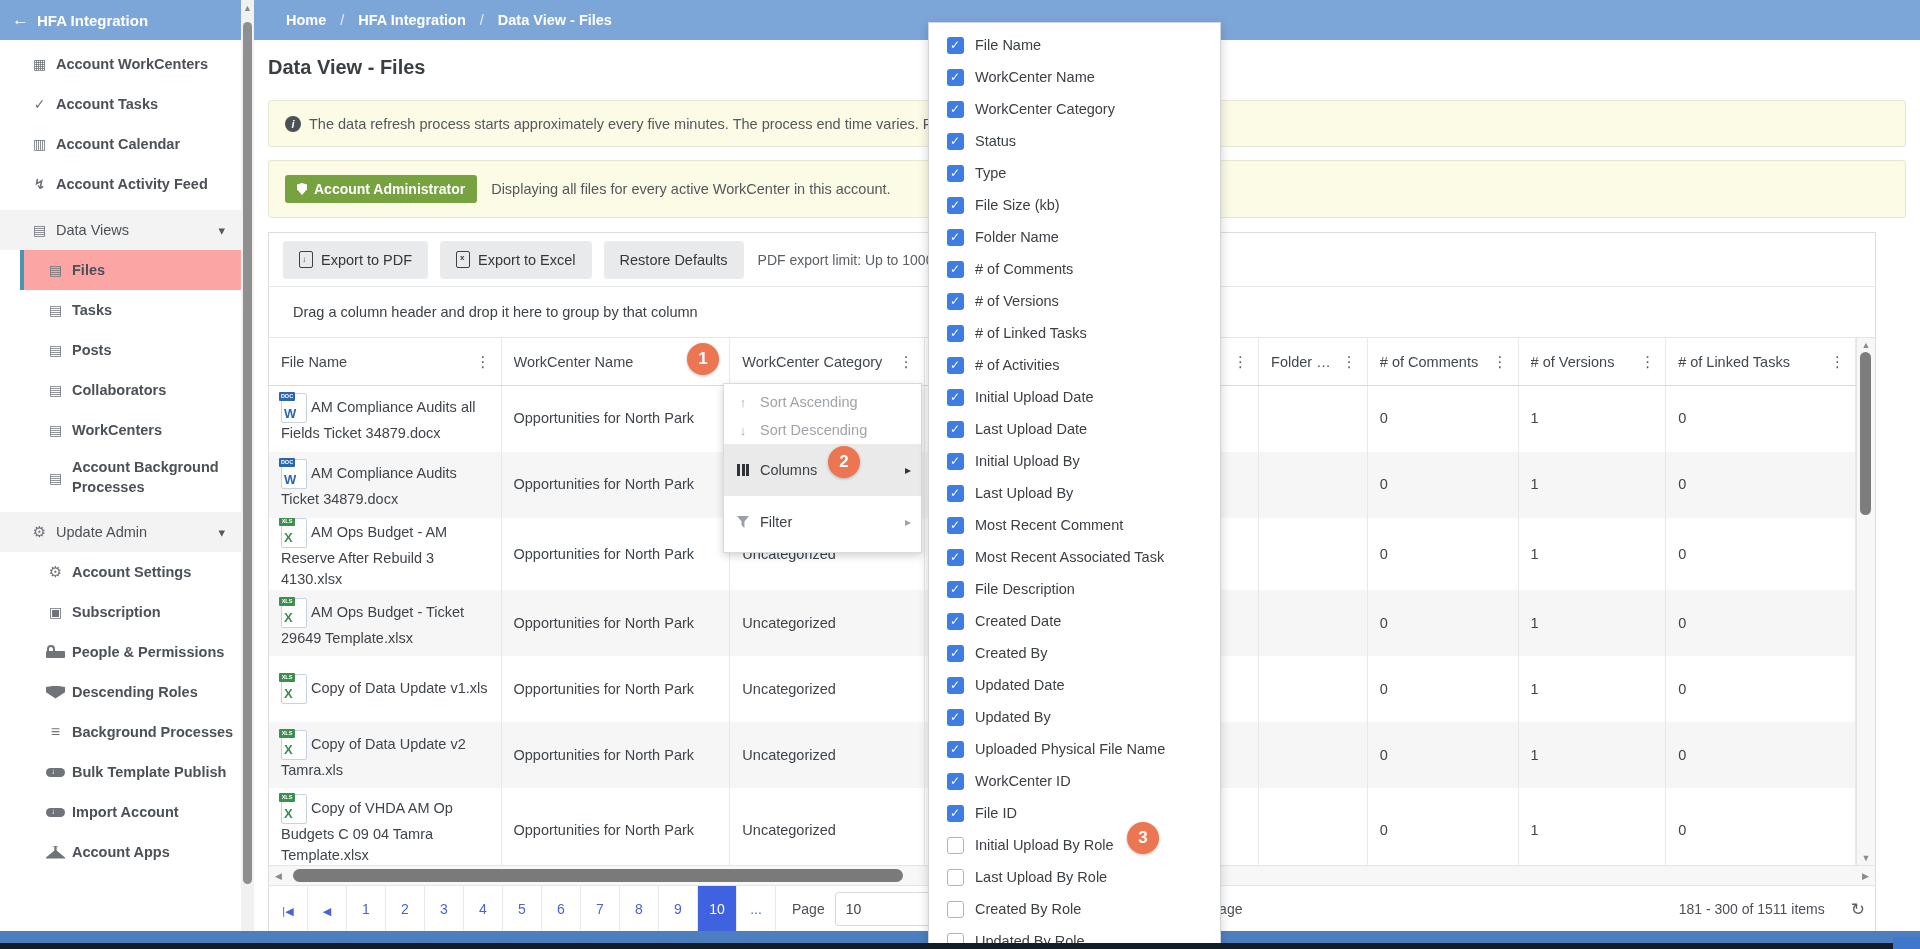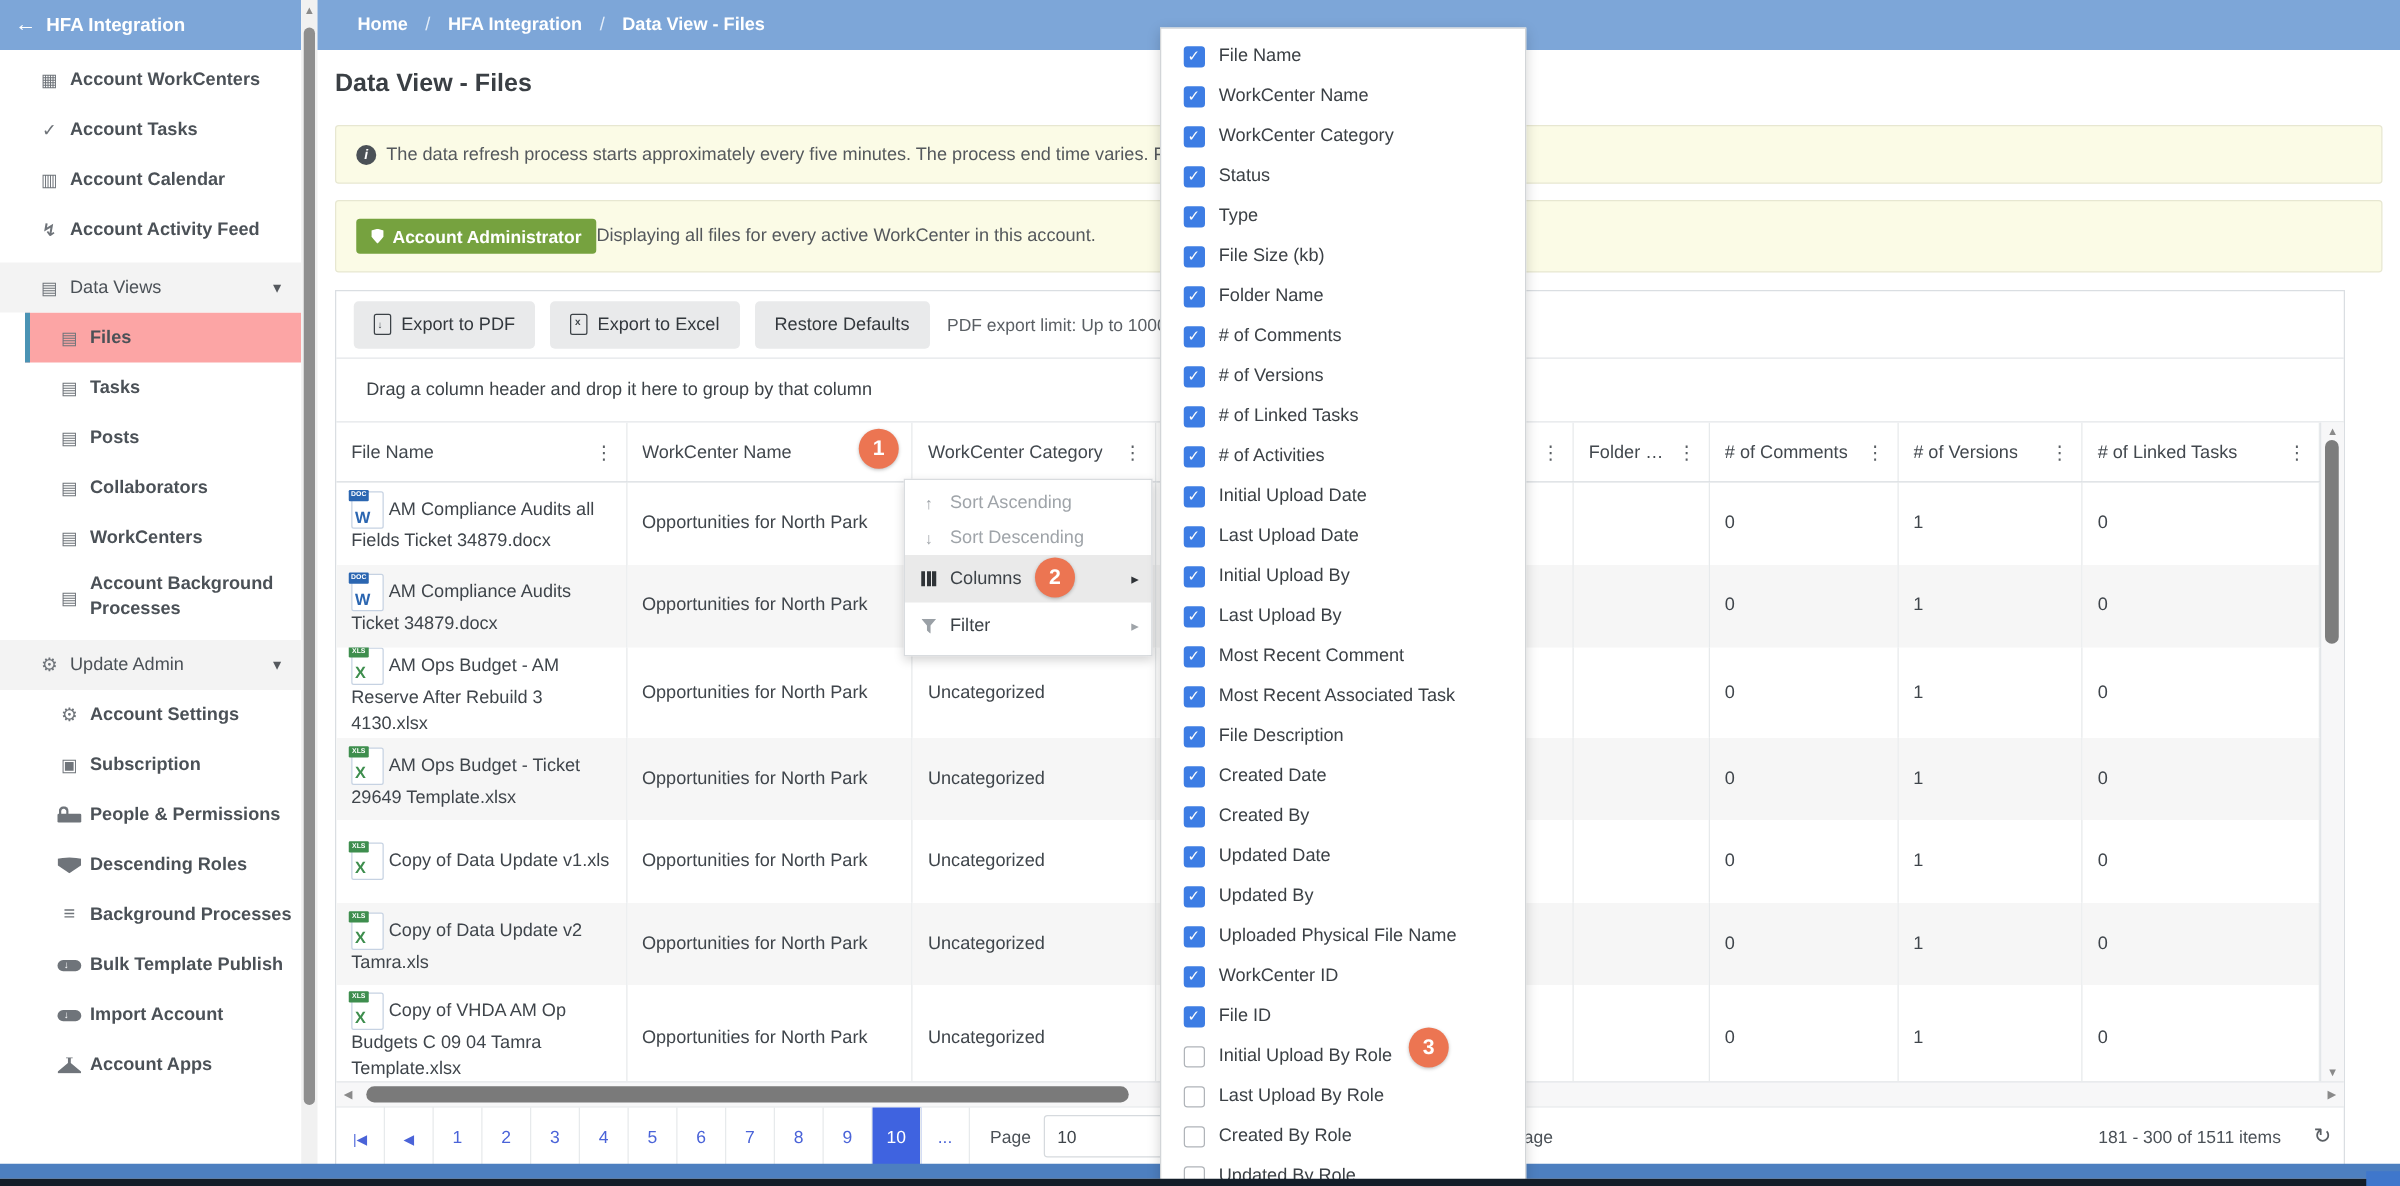--- a/index.html
+++ b/index.html
@@ -41,21 +41,21 @@
   .sb-scroll{position:absolute;left:241px;top:0;width:13px;height:949px;background:#f1f1f1;}
   .sb-scroll .arr{position:absolute;left:0;width:13px;text-align:center;font-size:9px;color:#8a8a8a;}
   .sb-scroll .thumb{position:absolute;left:2px;top:22px;width:9px;height:862px;background:#8f8f8f;border-radius:5px;}
 
   
   .crumbbar{position:absolute;left:254px;top:0;right:0;height:40px;background:#7da6d8;display:flex;align-items:center;padding-left:32px;color:#fff;font-size:14.5px;font-weight:700;gap:14px;}
   .crumb-sep{color:#e3edf9;font-weight:400;}
   .page-title{position:absolute;left:268px;top:56px;font-size:20px;font-weight:700;color:#3a3f44;}
   .notebox{position:absolute;left:268px;right:14px;background:#fbfbe6;border:1px solid #e7e7d1;border-radius:3px;display:flex;align-items:center;color:#54585c;font-size:14.5px;}
   .note1{top:100px;height:45px;padding:0 16px;gap:8px;}
-  .note2{top:160px;height:56px;padding:0 16px;}
+  .note2{top:160px;height:56px;padding:0 16px;gap:14px;}
   .info-icn{display:inline-flex;width:16px;height:16px;min-width:16px;border-radius:50%;background:#4b5157;color:#fff;font-size:11px;font-weight:700;align-items:center;justify-content:center;font-style:italic;}
   .admin-badge{display:inline-flex;align-items:center;gap:7px;background:#76a23f;color:#fff;font-size:14px;font-weight:700;border-radius:3px;padding:6px 12px;}
   .admin-badge .i-shield{background:#fff;width:10px;height:12px;}
 
   
   .grid{position:absolute;left:268px;top:232px;width:1606px;height:699px;border:1px solid #dadee2;display:flex;flex-direction:column;background:#fff;}
   .gtoolbar{height:53px;border-bottom:1px solid #e3e6e9;display:flex;align-items:center;padding-left:14px;gap:12px;}
   .gbtn{display:inline-flex;align-items:center;gap:8px;height:38px;padding:0 16px;background:#e9eaeb;border-radius:4px;color:#33383d;font-size:14.5px;cursor:pointer;}
   .fico{display:inline-block;width:12px;height:15px;border:1.5px solid #3c4247;border-radius:2px;position:relative;}
   .fico::after{position:absolute;font-size:8px;font-weight:700;left:2px;top:3px;color:#3c4247;}
@@ -97,21 +97,21 @@
   .pcell.nav{font-size:11px;}
   .pcell.cur{background:#3f63e0;color:#fff;}
   .pgl{margin-left:16px;}
   .pginput{width:92px;height:32px;border:1px solid #d6dade;border-radius:3px;margin:0 10px;padding:0 10px;font-size:14px;color:#3f454b;display:flex;align-items:center;background:#fff;}
   .pright{margin-left:auto;display:flex;align-items:center;gap:26px;padding-right:10px;}
   .refresh{color:#5a5f64;font-size:17px;cursor:pointer;}
 
   
   .col-menu{position:absolute;left:723px;top:383px;width:197px;background:#fff;border:1px solid #d9dcdf;box-shadow:0 3px 8px rgba(0,0,0,.18);z-index:40;padding:4px 0;}
   .menu-item{display:flex;align-items:center;height:28px;padding:0 12px;gap:10px;font-size:14.5px;color:#3c4247;position:relative;cursor:pointer;}
-  .menu-item.big{height:38px;}
+  .menu-item.big{height:52px;}
   .menu-item.disabled{color:#9fa4a9;}
   .menu-item.active{background:#eaeaea;}
   .mi-icn{width:14px;display:inline-flex;justify-content:center;color:#9fa4a9;font-size:13px;}
   .cols-icn{width:12px;height:12px;background:linear-gradient(90deg,#2f3337 0 3px,transparent 3px 4.5px,#2f3337 4.5px 7.5px,transparent 7.5px 9px,#2f3337 9px 12px);}
   .funnel-icn{width:12px;height:12px;background:#9aa0a6;clip-path:polygon(0 0,100% 0,62% 45%,62% 100%,38% 78%,38% 45%);}
   .sub-arrow{position:absolute;right:10px;color:#2f3337;font-size:12px;}
   .sub-arrow.dim{color:#9fa4a9;}
 
   
   .columns-popup{position:absolute;left:928px;top:22px;width:291px;height:921px;background:#fff;border:1px solid #d2d5d8;box-shadow:0 3px 10px rgba(0,0,0,.18);z-index:50;padding-top:6px;overflow:hidden;}

